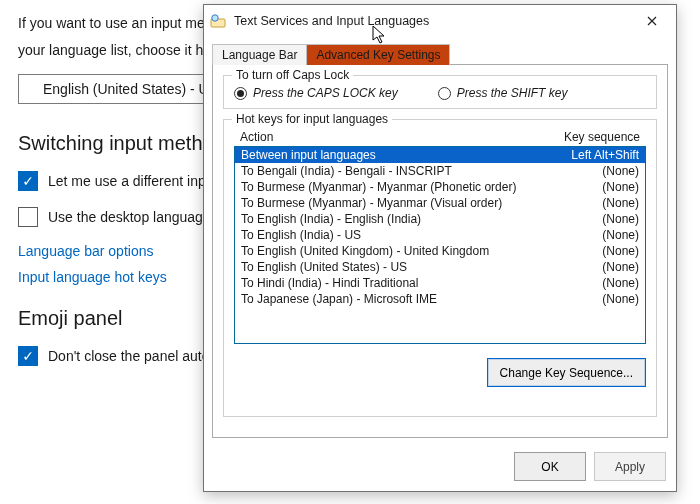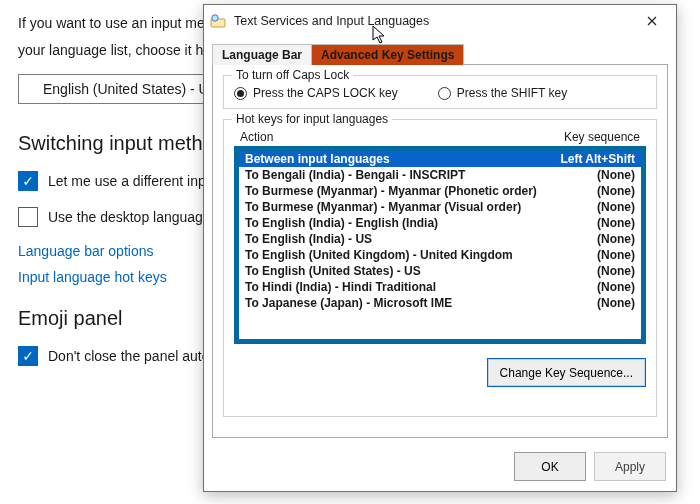--- a/index.html
+++ b/index.html
@@ -68,21 +68,21 @@
     width: 16px; height: 16px; margin-right: 8px;
     display: inline-flex; align-items: center; justify-content: center;
   }
   .title-close {
     margin-left: auto;
     width: 36px; height: 26px;
     display: flex; align-items: center; justify-content: center;
     font-size: 14px; cursor: default;
   }
   
-  .tabs { display: flex; align-items: flex-end; padding: 0 8px; margin-top: 6px; font-weight: bold; }
+  .tabs { display: flex; align-items: flex-end; padding: 0 8px; margin-top: 6px; }
   .tab {
     padding: 3px 9px;
     font-size: 12px;
     border: 1px solid #bfbfbf;
     border-bottom: none;
     background: #f4f4f4;
     position: relative;
     top: 1px;
     cursor: default;
   }
@@ -101,45 +101,44 @@
     border: 1px solid #cfcfcf;
     padding: 10px 10px 8px 10px;
     margin-bottom: 10px;
     position: relative;
   }
   .group-legend {
     position: absolute; top: -8px; left: 8px;
     background: #fff; padding: 0 4px;
     font-size: 12px;
   }
-  .radio-row { display: flex; gap: 40px; align-items: flex-start; }
+  .radio-row { display: flex; gap: 40px; align-items: flex-start; font-style: italic; }
   .radio {
     display: inline-flex; align-items: center; gap: 6px;
     cursor: default;
   }
   .radio-dot {
     width: 13px; height: 13px; border-radius: 50%;
     border: 1px solid #333; display: inline-flex;
     align-items: center; justify-content: center;
   }
   .radio-dot.on::after {
     content: ""; width: 7px; height: 7px; background: #222; border-radius: 50%;
   }
   
   .hotkeys { flex: 1 1 auto; display: flex; flex-direction: column; }
   .cols {
     display: flex; justify-content: space-between;
     padding: 0 6px; margin-bottom: 2px;
   }
   .list {
-    border: 5px solid #0369a1;
+    border: 1px solid #0369a1;
     height: 198px;
     overflow-y: auto;
     font-size: 12px;
-    font-weight: bold;
   }
   .row {
     display: flex; justify-content: space-between;
     padding: 1px 6px;
     white-space: nowrap;
   }
   .row.sel { background: #0a63c9; color: #fff; }
   .btn-row { margin-top: 14px; display: flex; justify-content: flex-end; }
   .winbtn {
     min-width: 72px; height: 29px;

